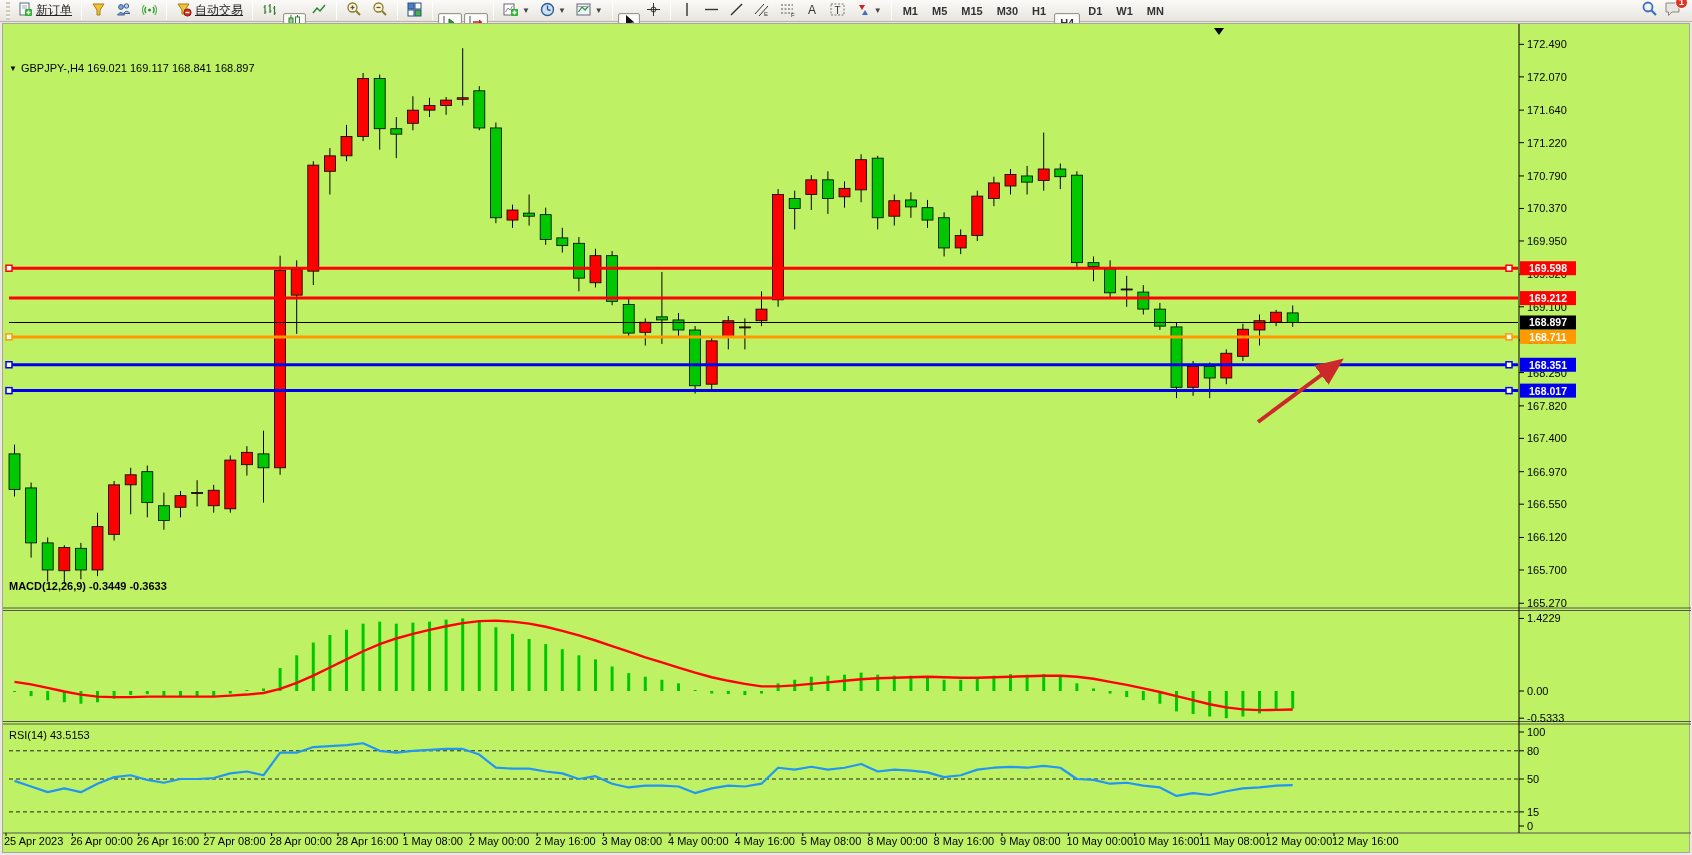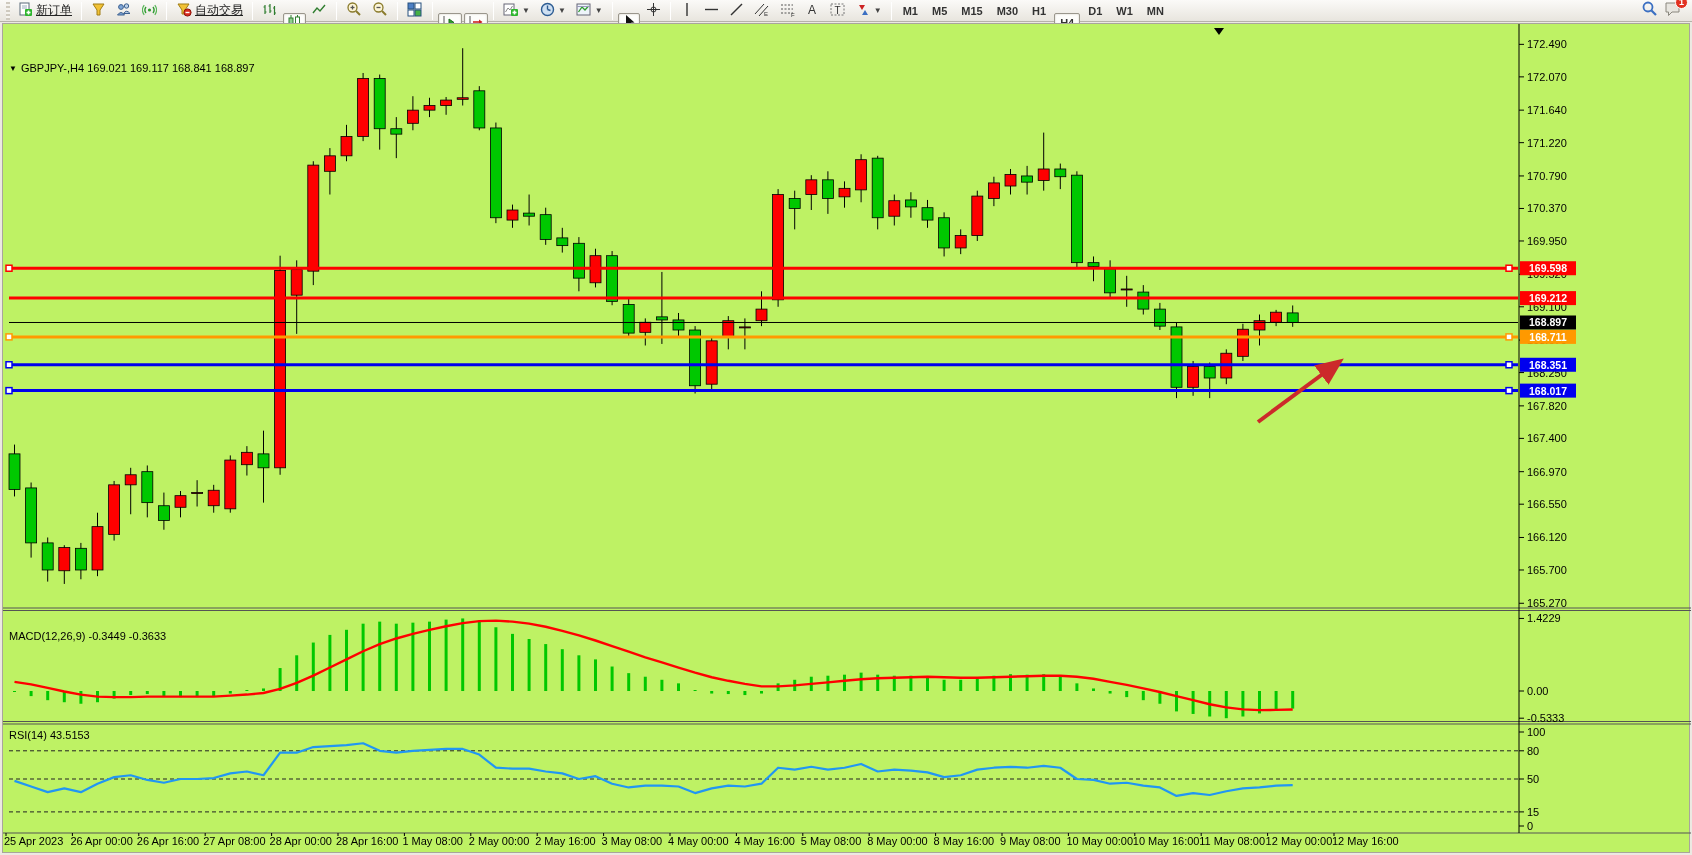--- a/index.html
+++ b/index.html
@@ -25,21 +25,21 @@
   .chatwrap { position:relative; }
   .zh { font-size:12px;text-decoration:underline; }
 
   
   .chartwin { position:absolute; left:2px; top:23px; width:1688px; height:830px;
     background:#bef264; border:1px solid #a9a59b; }
   #chart-svg { position:absolute; left:0; top:0; }
   .overlay-label { position:absolute; font-size:11px; color:#000; white-space:nowrap; }
   #title-label { left:6px; top:6px;margin-top:32px; }
   #title-label .tri { font-size:8px; vertical-align:1px; margin-right:4px; }
-  #macd-label { left:6px; top:606px; }
+  #macd-label { left:6px; top:556px;font-weight:bold; }
   #rsi-label  { left:6px; top:705px;text-align:center; }
   svg text { font-family:"Liberation Sans","DejaVu Sans",sans-serif; }
 </style>
 </head>
 <body>
 
 <div class="toolbar">
   <div class="grip"></div>
 
   <div class="tbtn">

